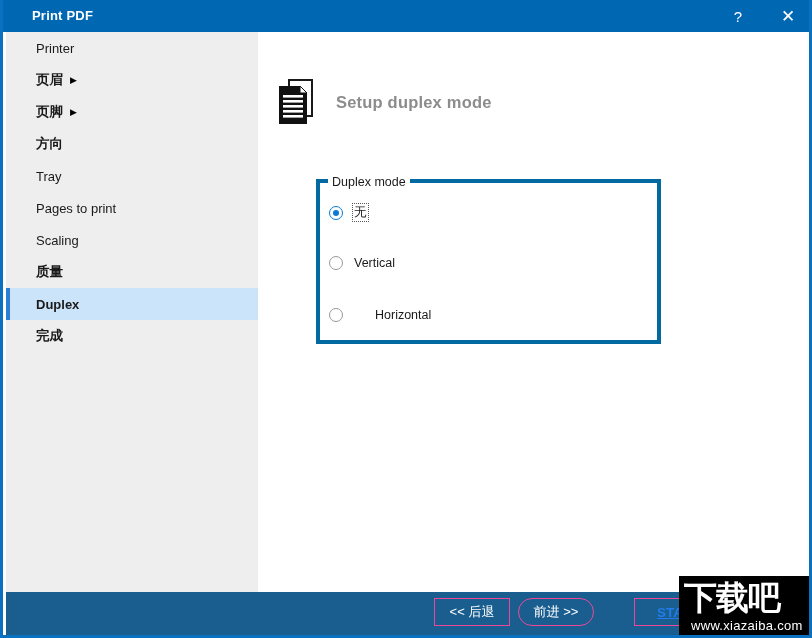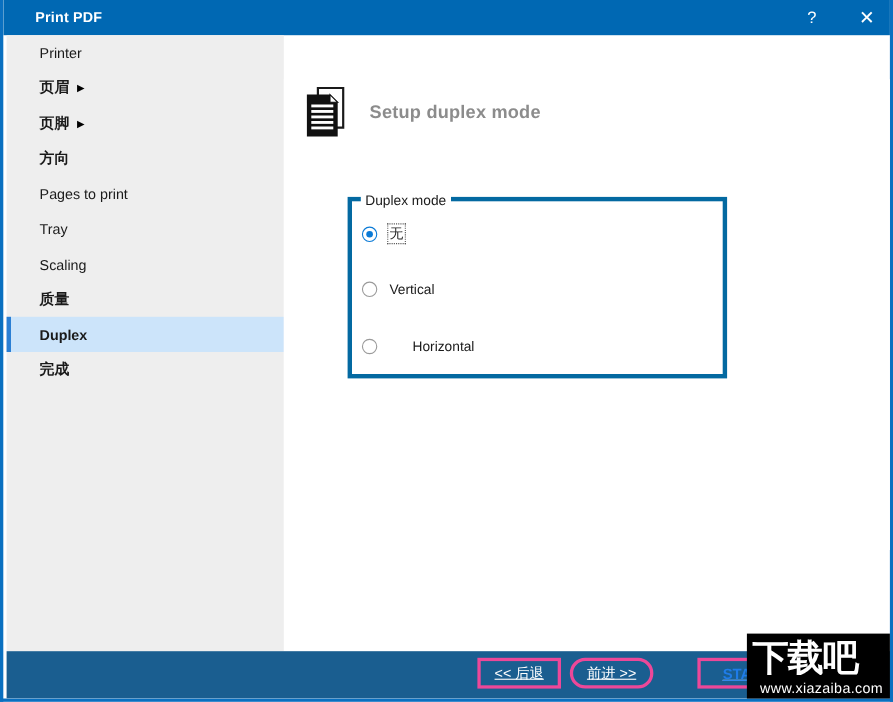--- a/index.html
+++ b/index.html
@@ -188,30 +188,29 @@
     left: 3px;
     top: 592px;
     width: 806px;
     height: 43px;
     background: #1a5e90;
   }
   .footer-btn {
     position: absolute;
     top: 6px;
     height: 28px;
-    border: 3px solid #ec4899;
+    border: 1px solid #ec4899;
     background: transparent;
     color: #ffffff;
     font-size: 13px;
     display: flex;
     align-items: center;
     justify-content: center;
     box-sizing: border-box;
     cursor: default;
-    text-decoration: underline;
   }
   #btn-back    { left: 428px; width: 76px; }
   #btn-forward { left: 512px; width: 76px; border-radius: 14px; }
   #btn-start   { left: 628px; width: 90px; }
   #btn-start .start-text {
     color: #1f7ce8;
     font-weight: bold;
     text-decoration: underline;
     font-size: 13.5px;
   }
@@ -279,25 +278,25 @@
     <div class="nav-item cn">
       <span>页脚</span>
       <span class="nav-arrow">▶</span>
     </div>
 
     <div class="nav-item cn">
       <span>方向</span>
     </div>
 
     <div class="nav-item">
+      <span>Tray</span>
+    </div>
+
+    <div class="nav-item">
       <span>Pages to print</span>
-    </div>
-
-    <div class="nav-item">
-      <span>Tray</span>
     </div>
 
 
     <div class="nav-item">
       <span>Scaling</span>
     </div>
 
 
     <div class="nav-item cn">
       <span>质量</span>

